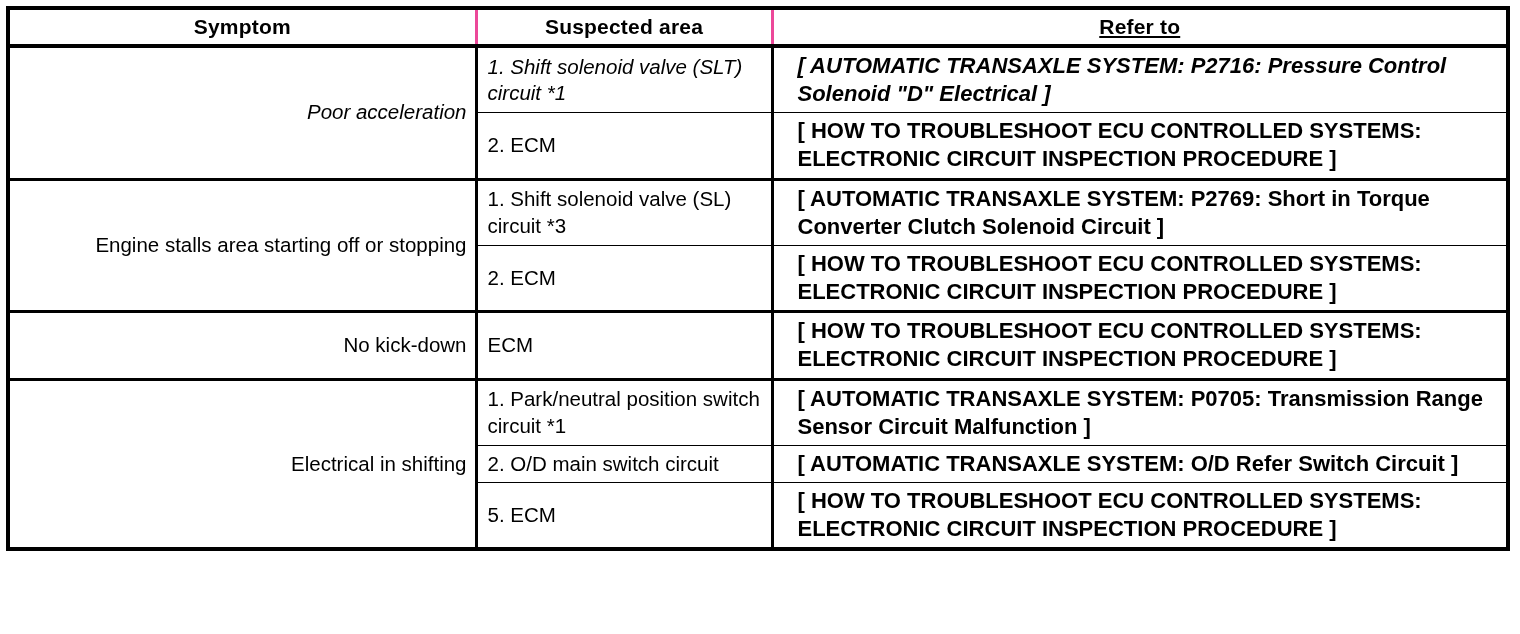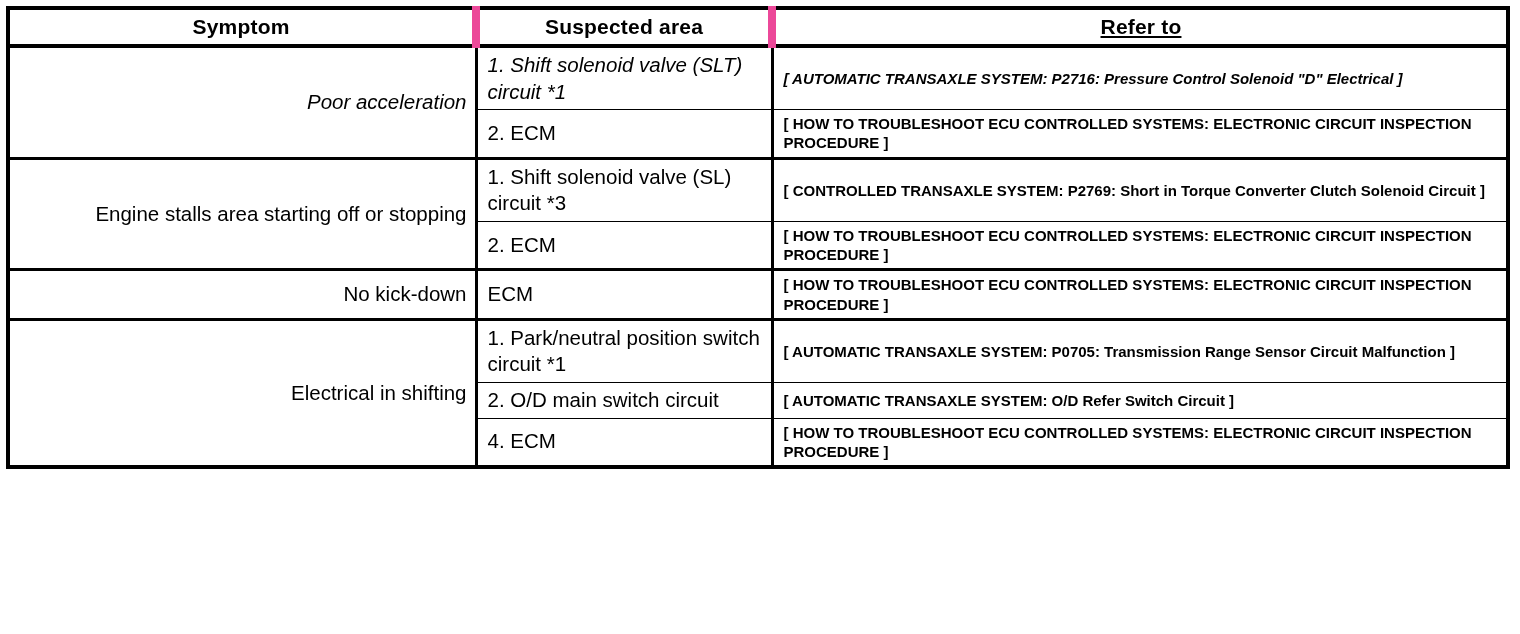--- a/index.html
+++ b/index.html
@@ -35,21 +35,21 @@
     background: #fff;
   }
 
   .dtc-table col.c-symptom   { width: 468px; }
   .dtc-table col.c-suspected { width: 296px; }
   .dtc-table col.c-refer     { width: 736px; }
 
   
   thead th {
     border-bottom: 4px solid #000;
-    border-right: 8px solid #ec4899;
+    border-right: 3px solid #ec4899;
     font-size: 21px;
     font-weight: bold;
     text-align: center;
     vertical-align: middle;
     height: 38px;
     padding: 2px 6px;
     box-sizing: border-box;
     letter-spacing: 0.2px;
   }
   thead th.last { border-right: none; text-decoration: underline; }
@@ -76,23 +76,23 @@
 
   
   td.suspected {
     font-weight: normal;
     font-size: 20.5px;
   }
 
   
   td.refer {
     font-weight: bold;
-    font-size: 15px;
+    font-size: 22px;
     line-height: 1.28;
-    padding-left: 10px;
+    padding-left: 24px;
     padding-right: 4px;
   }
 
   
   tr.group-start > td {
     border-top: 3px solid #000;
   }
   
   tr.first-body > td {
     border-top: none;
@@ -128,39 +128,39 @@
           <td class="suspected">1. Shift solenoid valve (SLT) circuit *1</td>
           <td class="refer last">[ AUTOMATIC TRANSAXLE SYSTEM: P2716: Pressure Control Solenoid "D" Electrical ]</td>
         </tr>
         <tr>
           <td class="suspected">2. ECM</td>
           <td class="refer last">[ HOW TO TROUBLESHOOT ECU CONTROLLED SYSTEMS: ELECTRONIC CIRCUIT INSPECTION PROCEDURE ]</td>
         </tr>
         <tr class="group-start">
           <td class="symptom group-span" rowspan="2">Engine stalls area starting off or stopping</td>
           <td class="suspected">1. Shift solenoid valve (SL) circuit *3</td>
-          <td class="refer last">[ CONTROLLED TRANSAXLE SYSTEM: P2769: Short in Torque Converter Clutch Solenoid Circuit ]</td>
+          <td class="refer last">[ AUTOMATIC TRANSAXLE SYSTEM: P2769: Short in Torque Converter Clutch Solenoid Circuit ]</td>
         </tr>
         <tr>
           <td class="suspected">2. ECM</td>
           <td class="refer last">[ HOW TO TROUBLESHOOT ECU CONTROLLED SYSTEMS: ELECTRONIC CIRCUIT INSPECTION PROCEDURE ]</td>
         </tr>
         <tr class="group-start">
           <td class="symptom group-span" rowspan="1">No kick-down</td>
           <td class="suspected">ECM</td>
           <td class="refer last">[ HOW TO TROUBLESHOOT ECU CONTROLLED SYSTEMS: ELECTRONIC CIRCUIT INSPECTION PROCEDURE ]</td>
         </tr>
         <tr class="group-start">
           <td class="symptom group-span" rowspan="3">Electrical in shifting</td>
           <td class="suspected">1. Park/neutral position switch circuit *1</td>
           <td class="refer last">[ AUTOMATIC TRANSAXLE SYSTEM: P0705: Transmission Range Sensor Circuit Malfunction ]</td>
         </tr>
         <tr>
           <td class="suspected">2. O/D main switch circuit</td>
           <td class="refer last">[ AUTOMATIC TRANSAXLE SYSTEM: O/D Refer Switch Circuit ]</td>
         </tr>
         <tr>
-          <td class="suspected">4. ECM</td>
+          <td class="suspected">5. ECM</td>
           <td class="refer last">[ HOW TO TROUBLESHOOT ECU CONTROLLED SYSTEMS: ELECTRONIC CIRCUIT INSPECTION PROCEDURE ]</td>
         </tr>
       </tbody>
   </table>
 </div>
 
 </body></html>

